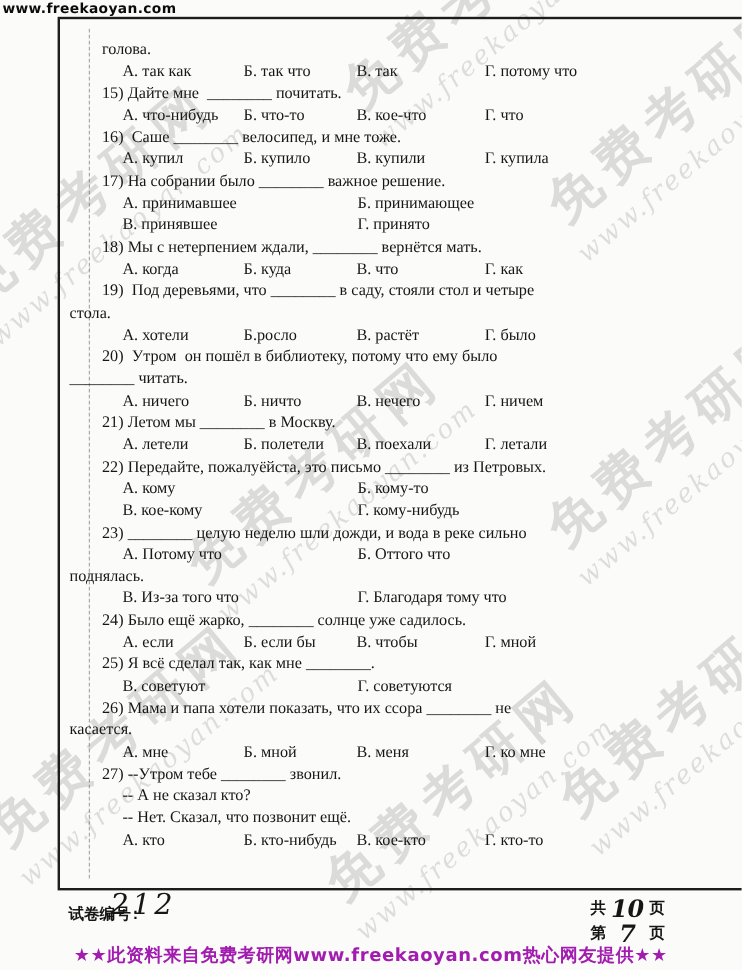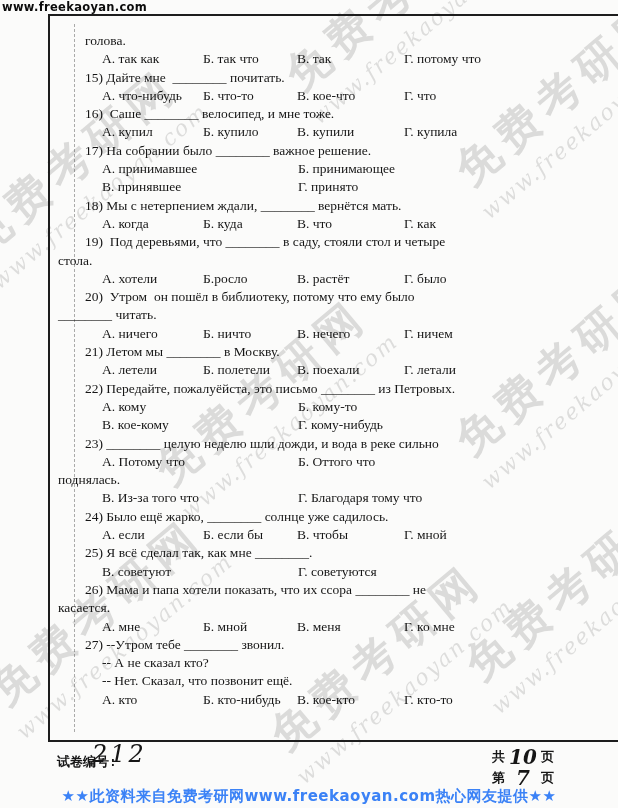--- a/index.html
+++ b/index.html
@@ -50,21 +50,21 @@
   .paper-no{position:absolute;left:57px;top:753px;z-index:2;
     font-family:Liberation Mono, monospace;font-weight:bold;font-size:13px;}
   .paper-num{position:absolute;left:92px;top:740px;z-index:2;
     font-family:"DejaVu Serif",serif;font-style:italic;font-size:24px;letter-spacing:3px;}
   .pgcount{position:absolute;left:492px;top:746px;z-index:2;
     font-family:"DejaVu Sans",sans-serif;font-weight:bold;font-size:13px;}
   .pgrow{display:flex;align-items:center;height:21px;}
   .pgrow .hand{font-family:"DejaVu Serif",serif;font-style:italic;font-weight:bold;
     font-size:20px;width:36px;text-align:center;}
   .banner{position:absolute;left:0;right:0;top:787px;z-index:2;text-align:center;
-    font-family:"DejaVu Sans",sans-serif;font-weight:bold;font-size:15px;letter-spacing:.5px;color:#3b82f6;}
+    font-family:"DejaVu Sans",sans-serif;font-weight:bold;font-size:15px;letter-spacing:.5px;color:#a21caf;}
 </style>
 </head>
 <body>
 
 <div class="top-url">www.freekaoyan.com</div>
 
 <div class="wm wm1">
   <div class="wm-cn">免费考研网</div>
   <div class="wm-url">www.freekaoyan.com</div>
 </div>

